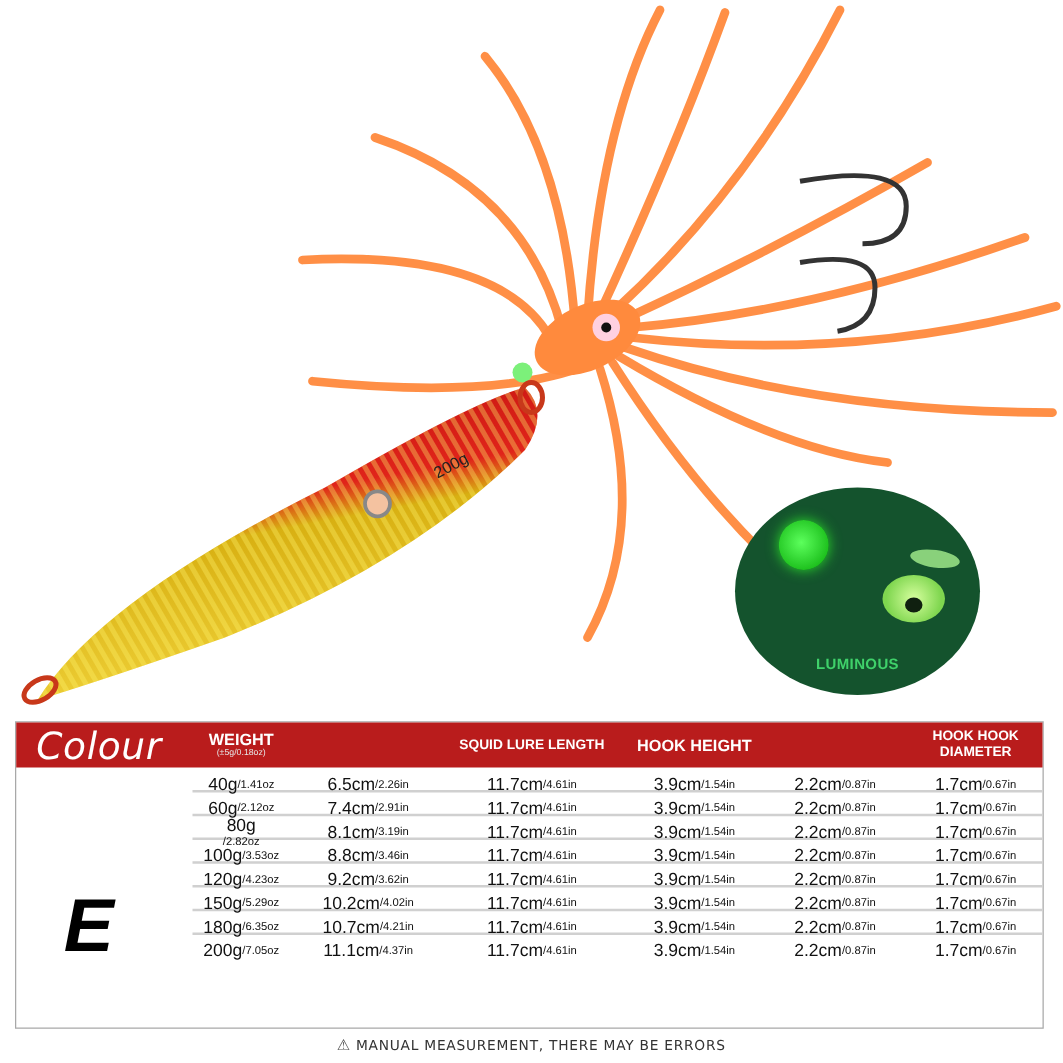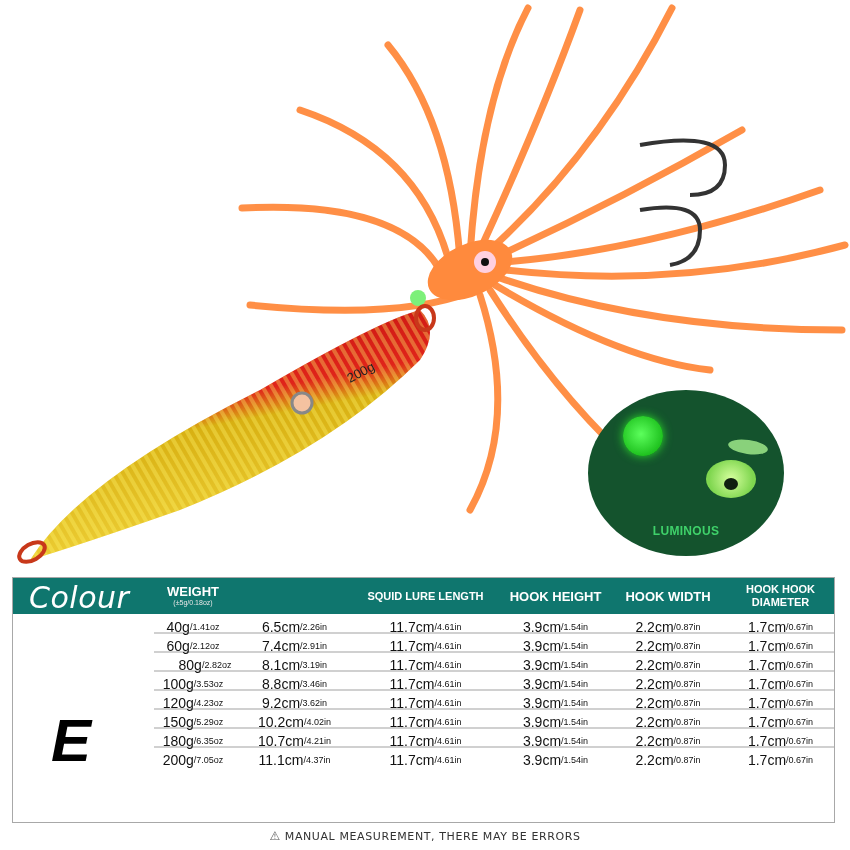--- a/index.html
+++ b/index.html
@@ -7,21 +7,21 @@
   .photo { position:absolute; left:0; top:0; width:850px; height:575px; }
   .photo svg { position:absolute; left:0; top:0; }
   .glow-circle { position:absolute; left:588px; top:390px; width:196px; height:166px; border-radius:50%; background:#14532d; overflow:hidden; }
   .glow-ball { position:absolute; left:35px; top:26px; width:40px; height:40px; border-radius:50%; background:radial-gradient(circle at 45% 45%, #5cff5c, #1fc21f 70%, #0a6a0a); box-shadow:0 0 10px #2bdc2b; }
   .glow-eye1 { position:absolute; left:140px; top:50px; width:40px; height:14px; border-radius:50%; background:#9ee88a; transform:rotate(8deg); opacity:.85; }
   .glow-eye2 { position:absolute; left:118px; top:70px; width:50px; height:38px; border-radius:50%; background:radial-gradient(circle, #d6ff9e, #7fd64f 70%); }
   .glow-eye2::after { content:""; position:absolute; left:18px; top:18px; width:14px; height:12px; border-radius:50%; background:#102010; }
   .glow-label { position:absolute; left:0; right:0; bottom:18px; text-align:center; color:#3fd16a; font-weight:bold; font-size:12px; letter-spacing:.3px; }
 
   .table { position:absolute; left:12px; top:577px; width:823px; height:246px; border:1px solid #a8a8a8; box-sizing:border-box; background:#fff; }
-  .thead { position:absolute; left:0; top:0; width:100%; height:36px; background:#0f766e; }
+  .thead { position:absolute; left:0; top:0; width:100%; height:36px; background:#b91c1c; }
   .colour-title { position:absolute; left:16px; top:2px; font-size:30px; font-style:italic; color:#fff; font-family:"DejaVu Sans", sans-serif; font-weight:normal; letter-spacing:.5px; }
   .th { position:absolute; top:0; height:36px; color:#fff; font-weight:bold; font-size:13px; display:flex; flex-direction:column; justify-content:center; align-items:center; text-align:center; line-height:13px; }
   .th .sub { font-size:7px; font-weight:normal; color:#e6e6e6; line-height:9px; }
   .th.small { font-size:11px; }
   .grade { position:absolute; left:38px; top:128px; font-size:60px; font-weight:bold; font-style:italic; color:#000; font-family:"Liberation Sans", sans-serif; }
   .rows { position:absolute; left:141px; top:37px; right:0; }
   .row { position:relative; height:19px; border-bottom:2px solid #d0d0d0; box-sizing:border-box; }
   .row:last-child { border-bottom:none; }
   .cell { position:absolute; top:0; height:24px; display:flex; align-items:center; justify-content:center; color:#111; font-size:14px; white-space:nowrap; }
   .cell .u { font-size:9px; }
@@ -87,23 +87,20 @@
     <div class="th" style="left:141px;width:78px;">
       <span>WEIGHT</span>
       <span class="sub">(±5g/0.18oz)</span>
     </div>
     <div class="th small" style="left:345px;width:135px;">
       <span>SQUID LURE LENGTH</span>
     </div>
     <div class="th" style="left:485px;width:115px;">
       <span>HOOK HEIGHT</span>
     </div>
-    <div class="th" style="left:605px;width:100px;">
-      <span>HOOK WIDTH</span>
-    </div>
     <div class="th small" style="left:715px;width:105px;">
       <span>HOOK HOOK</span>
       <span>DIAMETER</span>
     </div>
   </div>
 
   <div class="grade">E</div>
 
   <div class="rows" id="rows">
       <div class="row">
@@ -152,21 +149,21 @@
         <div class="cell" style="left: 464px; width: 100px;">
           <span>2.2cm</span>
           <span class="u">/0.87in</span>
         </div>
         <div class="cell" style="left: 574px; width: 105px;">
           <span>1.7cm</span>
           <span class="u">/0.67in</span>
         </div>
       </div>
       <div class="row">
-        <div class="cell" style="left: 12px; width: 78px;">
+        <div class="cell" style="left: 0px; width: 78px; flex-direction: column;">
           <span>80g</span>
           <span class="u">/2.82oz</span>
         </div>
         <div class="cell" style="left: 83px; width: 115px;">
           <span>8.1cm</span>
           <span class="u">/3.19in</span>
         </div>
         <div class="cell" style="left: 204px; width: 135px;">
           <span>11.7cm</span>
           <span class="u">/4.61in</span>

